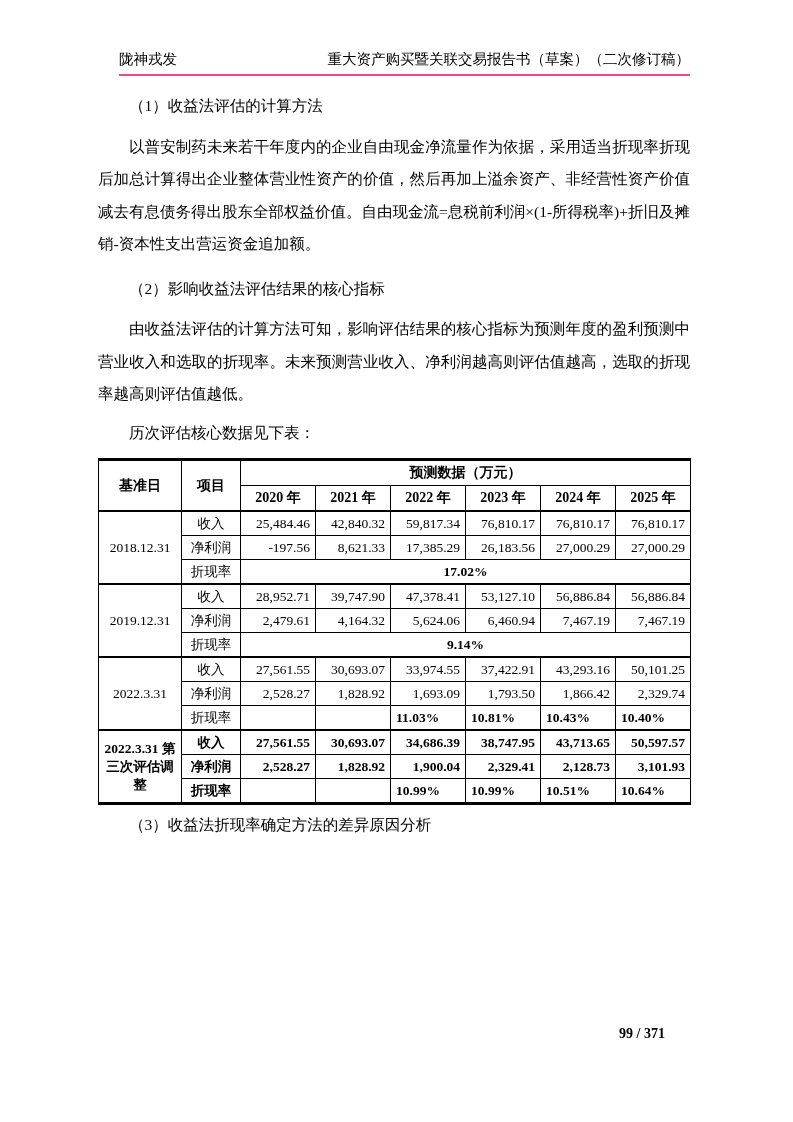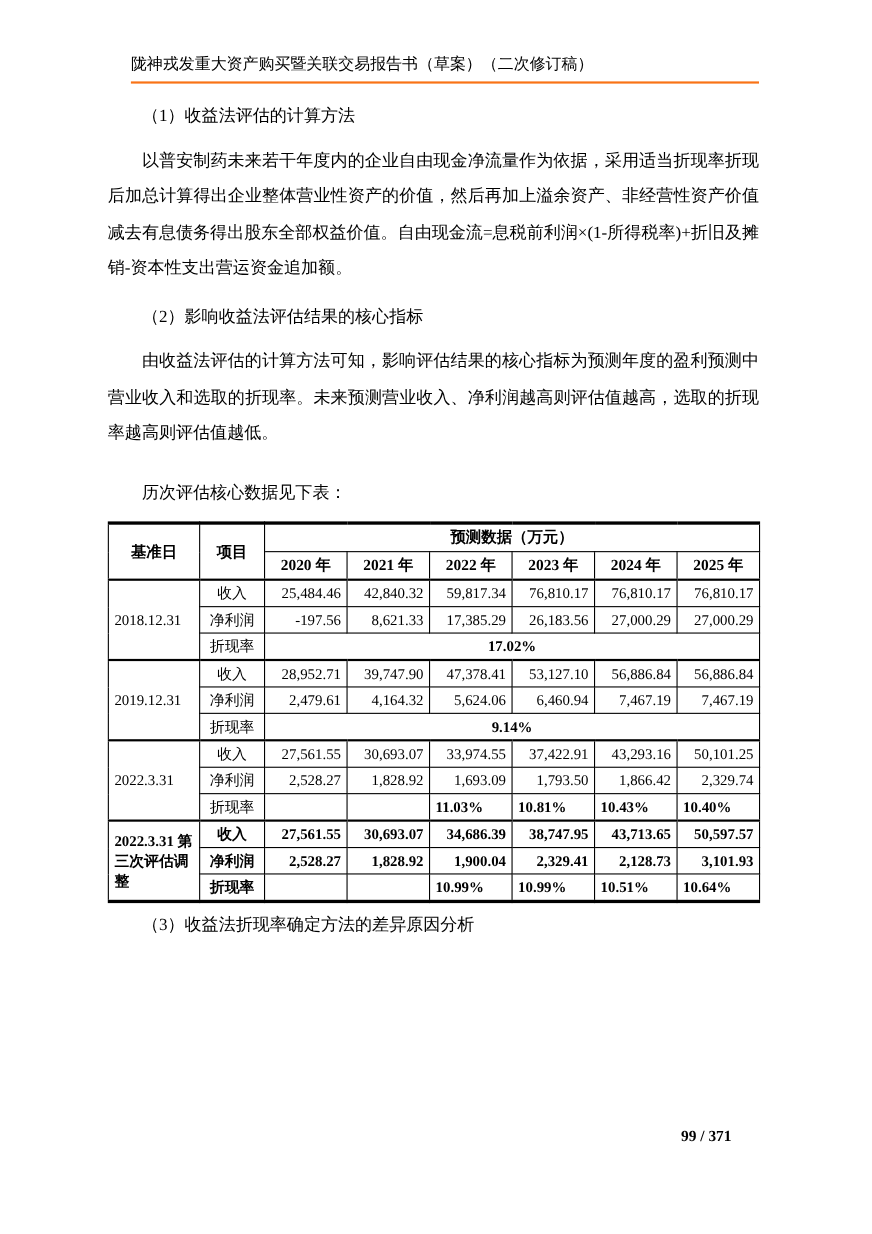--- a/index.html
+++ b/index.html
@@ -11,41 +11,41 @@
     color:#000;
     font-family:"Liberation Serif","DejaVu Serif",serif;
     overflow:hidden;
   }
   .content { position:absolute; left:98px; top:0; width:592px; }
 
   .doc-header {
     margin-left:21px;
     padding-top:50px;
     padding-bottom:5px;
-    border-bottom:2px solid #f97316;
+    border-bottom:2px solid #ec4899;
     display:flex;
-    justify-content:flex-start;
+    justify-content:space-between;
     align-items:flex-end;
     font-size:14.5px;
     line-height:19px;
   }
 
   .h {
     margin:0; font-size:15.5px; line-height:32.5px;
     text-indent:2em; text-align:left; font-weight:normal;
   }
   .para {
     margin:0; font-size:15.5px; line-height:32.5px;
     text-indent:2em; text-align:justify;
   }
   .b-h1 { margin-top:14px; }
   .b-p1 { margin-top:8px; }
   .b-h2 { margin-top:12px; }
   .b-p2 { margin-top:8px; }
-  .b-intro { margin-top:22px; }
+  .b-intro { margin-top:6px; }
   .b-note { margin-top:5px; }
   .b-h3 { margin-top:4px; }
   .b-p3 { margin-top:8px; }
 
   table.vt {
     border-collapse:collapse;
     table-layout:fixed;
     width:592px;
     margin-top:9px;
     border-left:1px solid #000;
@@ -58,21 +58,21 @@
     padding:2px 5px;
     overflow:hidden;
     vertical-align:middle;
   }
   .vt thead th { font-size:14px; font-weight:bold; text-align:center; height:20px; }
   .vt tbody td { font-size:13.5px; height:19px; }
   .vt tr.g-start > td { border-top:2px solid #000; }
   .vt thead tr.hd2 th { border-bottom:2px solid #000; }
   .num  { text-align:right; }
   .lbl  { text-align:center; }
-  .basedate { text-align:left; }
+  .basedate { text-align:center; }
   .rate-span { text-align:center; font-weight:bold; }
   .rate-val  {  font-weight:bold; }
   .vt tr.adjust td { font-weight:bold; }
 
   .footer {
     position:absolute;
     top:1026px; right:128px;
     font-size:14px; font-weight:bold;
   }
 </style>

